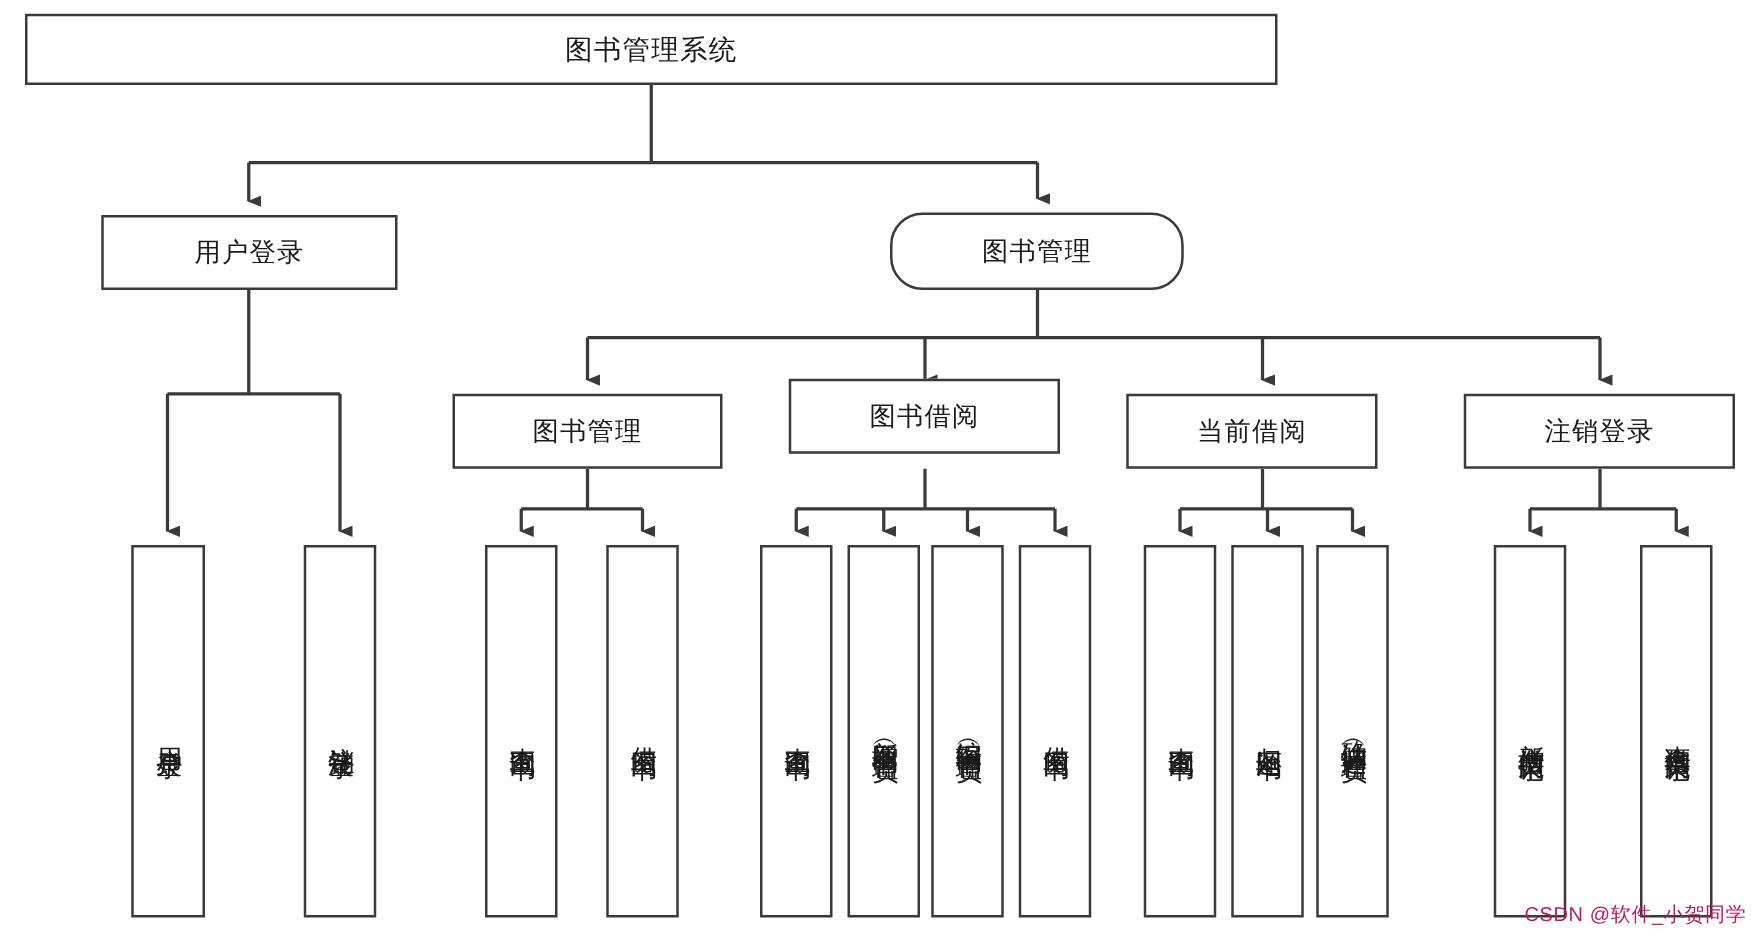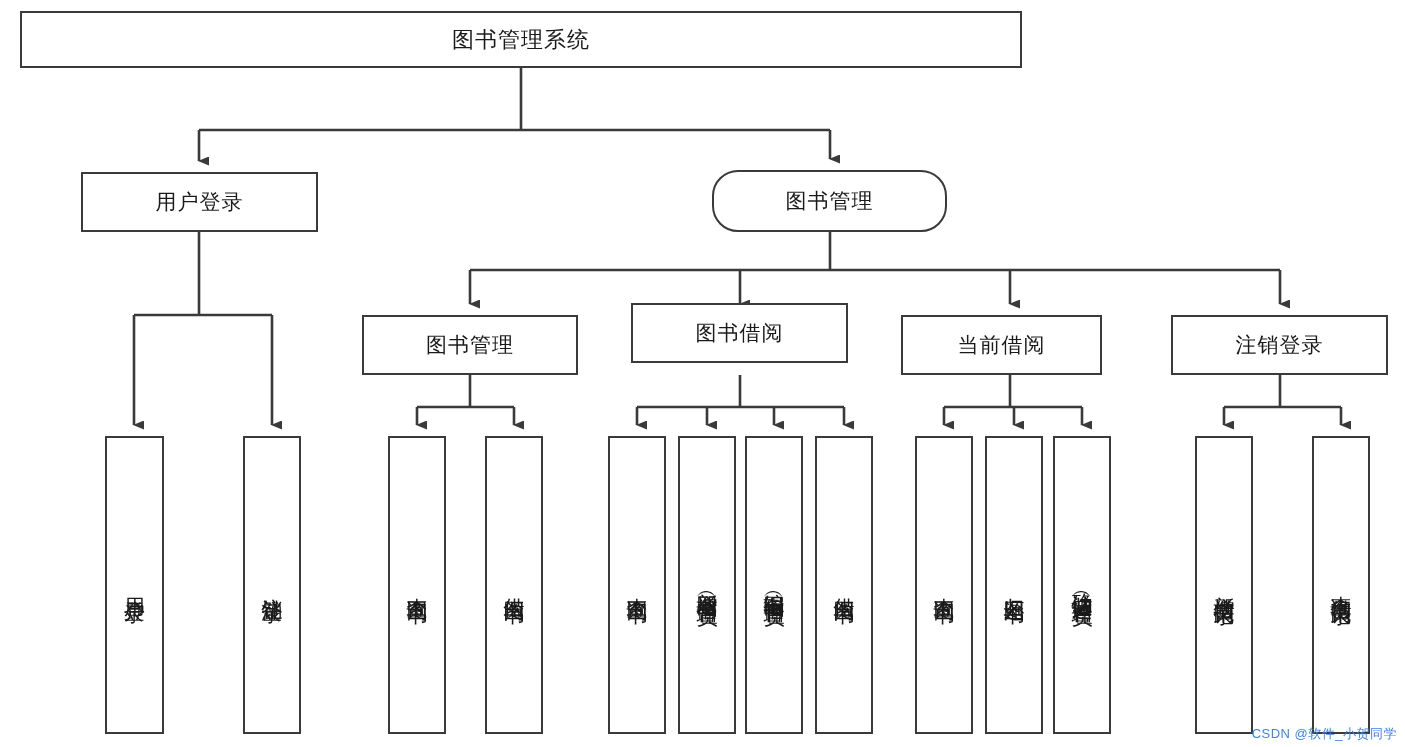--- a/index.html
+++ b/index.html
@@ -51,22 +51,22 @@
     white-space: nowrap;
     display: block;
   }
   #root-node {
     font-size: 22px;
   }
   #watermark {
     position: absolute;
     right: 8px;
     bottom: 4px;
-    font-size: 13px;
-    color: #3b82f6;
+    font-size: 16px;
+    color: #be185d;
     white-space: nowrap;
     letter-spacing: 0.5px;
   }
 </style>
 </head>
 <body>
 
 <div id="stage">
 
   <svg id="wires" viewBox="0 0 1405 747" xmlns="http://www.w3.org/2000/svg">

